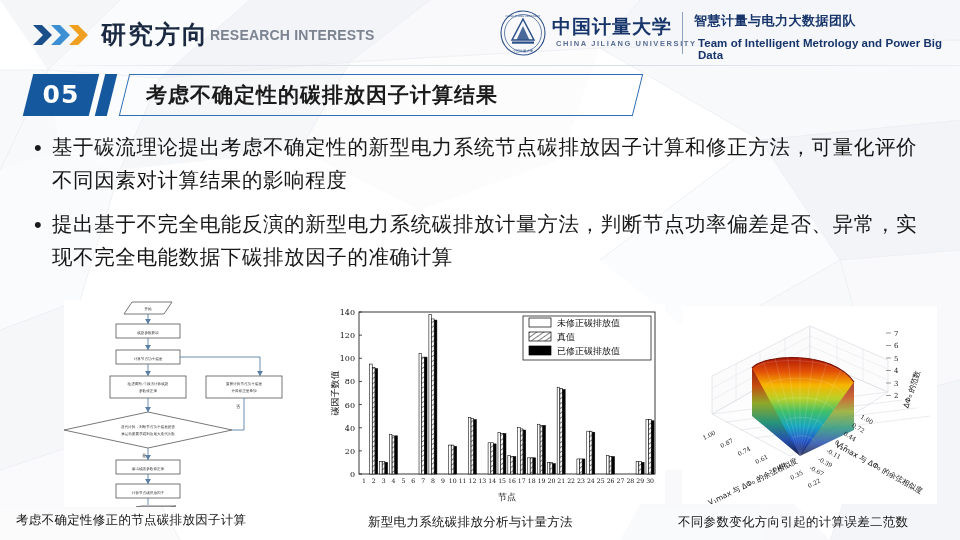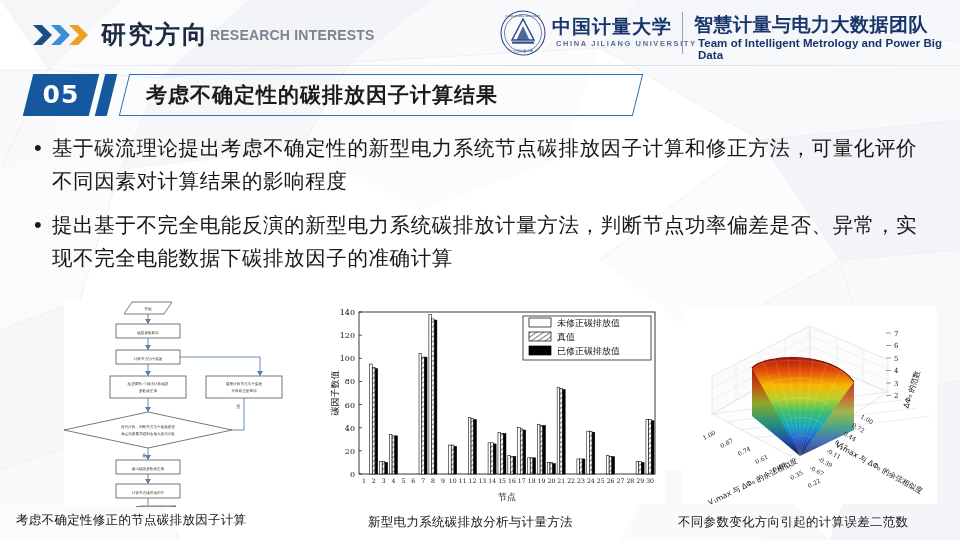--- a/index.html
+++ b/index.html
@@ -39,21 +39,21 @@
     font-size:19px; font-weight:bold; color:#17356b;
     letter-spacing:1px; font-family:"DejaVu Serif",serif;
   }
   #uni-en {
     position:absolute; left:56px; top:31px;
     font-size:7.5px; color:#5a6e95; letter-spacing:1.6px; font-weight:bold;
   }
   #divline { position:absolute; left:182px; top:4px; width:1px; height:42px; background:#8fa0c0; }
   #team-cn {
     position:absolute; left:194px; top:4px;
-    font-size:19px; font-weight:bold; color:#17356b;
+    font-size:13px; font-weight:bold; color:#17356b;
     letter-spacing:0.5px; font-family:"DejaVu Sans",sans-serif;
   }
   #team-en {
     position:absolute; left:198px; top:29px;
     font-size:11.5px; color:#17356b; font-weight:bold; letter-spacing:0.05px;
   }
 
   
   #sect { position:absolute; left:28px; top:74px; width:610px; height:42px; z-index:3; }
   #sect-num {
@@ -82,21 +82,21 @@
 
   
   #bullets { position:absolute; left:30px; top:132px; width:910px; z-index:3; }
   .bullet { display:flex; margin-bottom:11px; }
   .bullet .dot {
     width:22px; flex:0 0 22px; font-size:22px; color:#1b1b1b;
     line-height:32px; text-align:left; padding-left:4px;
   }
   .bullet .btxt {
     font-size:20.5px; line-height:33px; color:#171717;
-    letter-spacing:0.6px; font-family:Liberation Serif, serif;
+    letter-spacing:0.6px; font-family:Liberation Mono, monospace;
     max-width:880px;
   }
 
   
   #figs { position:absolute; left:0; top:298px; width:960px; height:242px; z-index:3; }
   .fig { position:absolute; background:#fff; }
   .cap {
     position:absolute; font-size:12.5px; color:#151515;
     font-family:Liberation Serif, serif; white-space:nowrap; letter-spacing:0.3px;
   }

